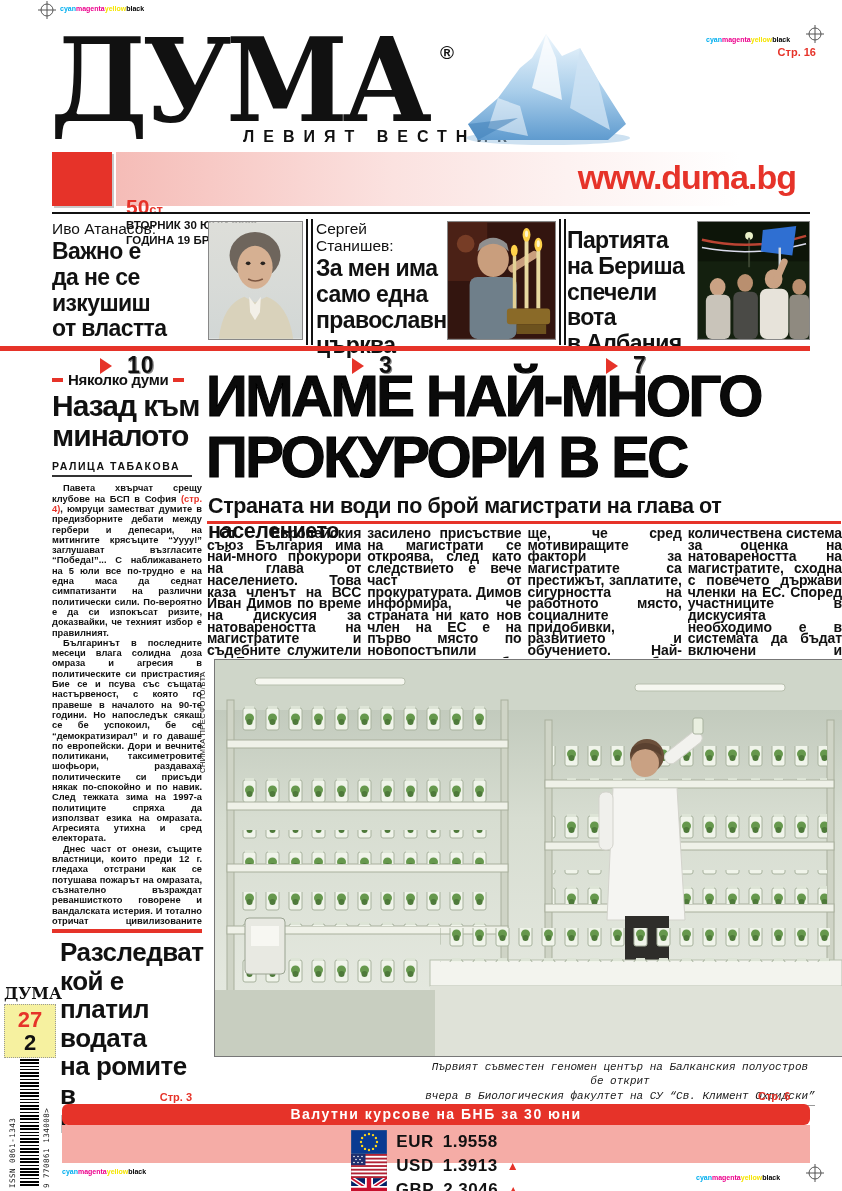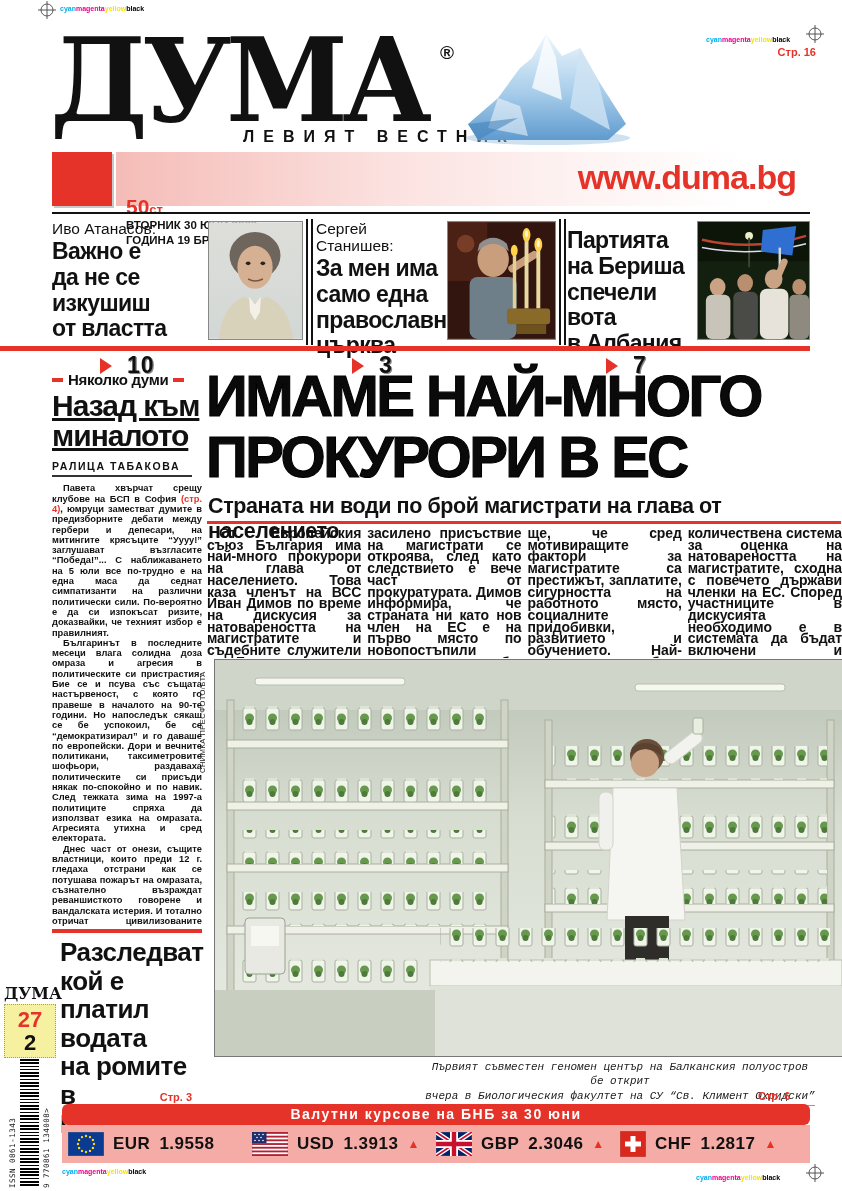--- a/index.html
+++ b/index.html
@@ -45,21 +45,21 @@
   .redrule{position:absolute;left:0;top:346px;width:810px;height:5px;background:#E63329;}
   .pm{position:absolute;top:352px;display:flex;align-items:center;gap:15px;}
   .pm1{left:100px}.pm2{left:352px}.pm3{left:606px}
   .pm-tri{width:0;height:0;border-left:12px solid #E63329;border-top:8px solid transparent;border-bottom:8px solid transparent;}
   .pm-num{font-size:23px;font-weight:bold;letter-spacing:1px;text-shadow:1.3px 1.3px 0 #888;}
 
   
   .op{position:absolute;left:52px;top:371px;width:150px;}
   .op-head{display:flex;align-items:center;gap:5px;font-size:15px;font-weight:bold;letter-spacing:-0.3px;}
   .red-dash{width:11px;height:4px;background:#E63329;flex:none;}
-  .op-title{font-size:30px;font-weight:bold;line-height:0.99;letter-spacing:-1px;white-space:pre-line;margin-top:3px;text-decoration:underline;}
+  .op-title{font-size:30px;font-weight:bold;line-height:0.99;letter-spacing:-1px;white-space:pre-line;margin-top:3px;}
   .op-byline{margin-top:10px;font-size:10.5px;font-weight:bold;letter-spacing:1.6px;border-bottom:2px solid #333;padding-bottom:3px;width:140px;}
   .op-body{margin-top:6px;font-size:9.3px;font-weight:bold;line-height:10.3px;text-align:justify;height:446px;overflow:hidden;}
   .op-body p{margin:0;text-indent:11px;}
   .ref-red{color:#E63329;}
   .op-redline{position:absolute;left:52px;top:929px;width:150px;height:4px;background:#E63329;}
   .invest{position:absolute;left:60px;top:938px;width:150px;font-size:26px;font-weight:bold;line-height:1.1;
           letter-spacing:-0.5px;white-space:pre-line;}
   .invest-page{position:absolute;left:52px;top:1091px;width:140px;text-align:right;color:#E63329;font-size:11px;font-weight:bold;}
 
   
@@ -86,21 +86,21 @@
   .mainphoto{position:absolute;left:215px;top:660px;width:627px;height:396px;outline:1px solid #777;}
   .photo-credit{position:absolute;left:198px;top:638px;height:135px;writing-mode:vertical-rl;transform:rotate(180deg);
                 font-size:7.5px;color:#222;letter-spacing:0.5px;}
   .caption{position:absolute;left:425px;top:1060px;width:390px;text-align:center;font-style:italic;font-size:11px;
            line-height:1.3;border-bottom:1px solid #999;padding-bottom:2px;color:#1a1a1a;font-family:Liberation Mono, monospace;}
   .caption-page{position:absolute;left:758px;top:1090px;color:#E63329;font-weight:bold;font-size:11px;}
 
   
   .fx{position:absolute;left:62px;top:1104px;width:748px;}
   .fx-head{background:#E63329;color:#fff;text-align:center;font-weight:bold;font-size:14px;letter-spacing:1.5px;padding:2px 0 3px;border-radius:6px;}
-  .fx-row{background:#F5ACA6;display:flex;align-items:center;padding:5px 6px;height:28px;}
+  .fx-row{background:#F5ACA6;display:flex;align-items:center;padding:5px 30px;height:28px;flex-direction:column;}
   .fx-item{display:flex;align-items:center;gap:9px;flex:1;}
   .fx-code,.fx-val{font-size:17px;font-weight:bold;letter-spacing:0.5px;}
   .fx-up{color:#E63329;font-size:12px;width:14px;}
   .flag{flex:none;display:block;}
 </style>
 </head>
 <body>
 
 <div class="page">
 

